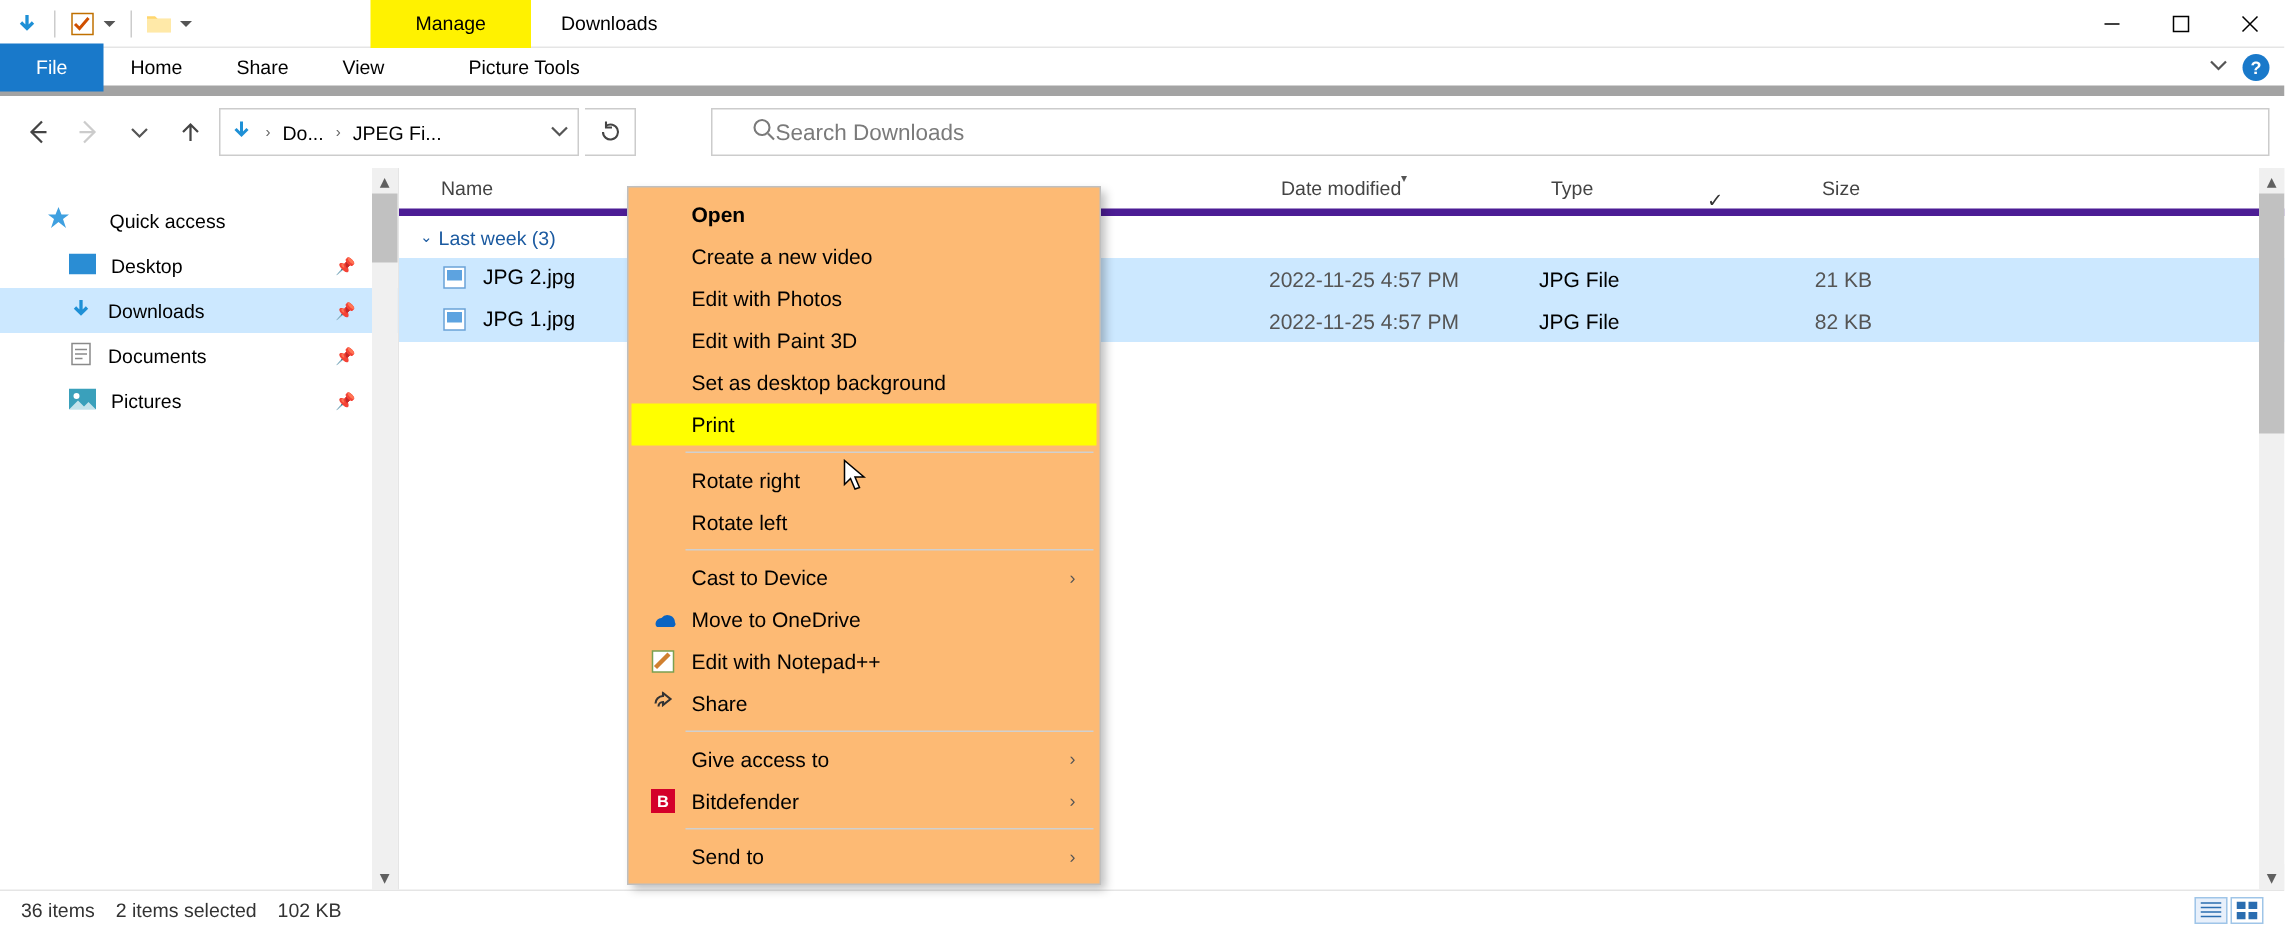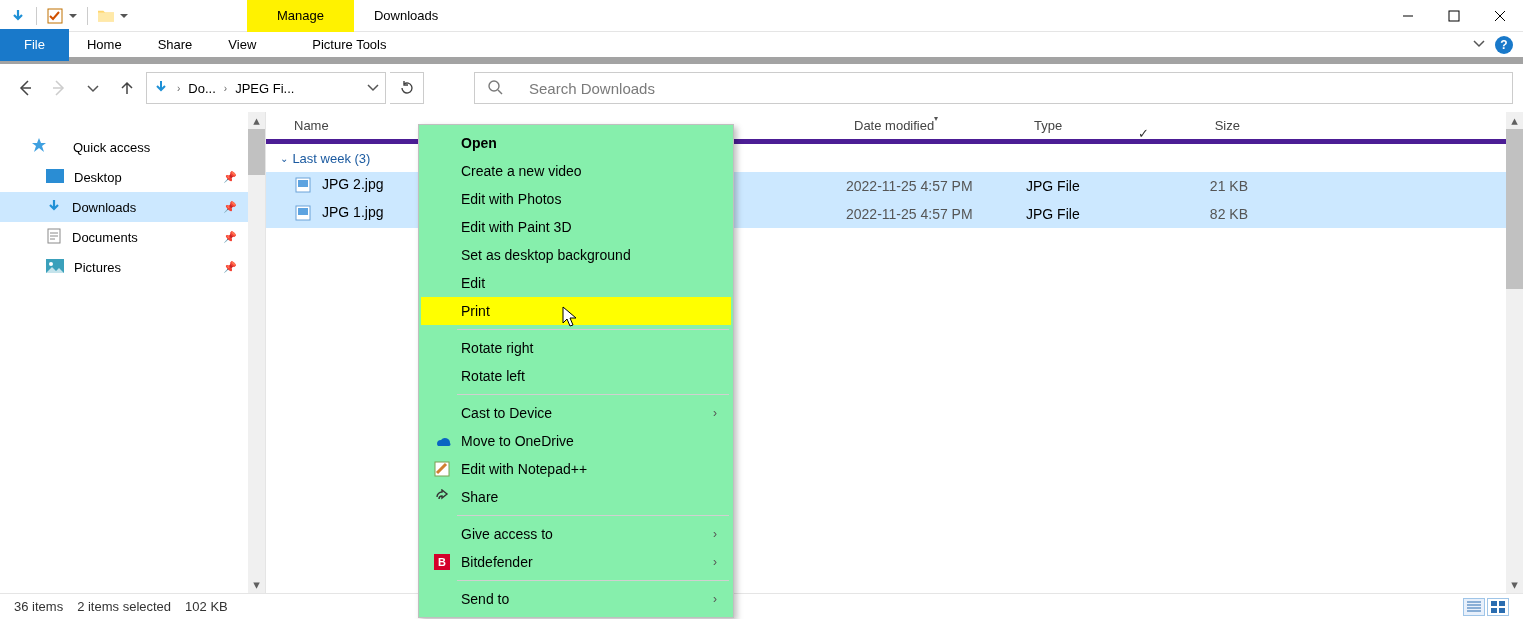--- a/index.html
+++ b/index.html
@@ -27,21 +27,21 @@
 
   
   .navbar { display: flex; align-items: center; height: 48px; padding: 8px 10px; gap: 4px; }
   .nav-btn { width: 30px; height: 30px; display: flex; align-items: center; justify-content: center; color: #666; }
   .nav-btn.disabled { color: #bbb; }
   .addr-box { display: flex; align-items: center; height: 32px; border: 1px solid #ccc; width: 240px; padding: 0 6px; gap: 4px; }
   .addr-seg { white-space: nowrap; overflow: hidden; text-overflow: ellipsis; max-width: 60px; font-size: 13px;}
   .addr-chev { font-size: 10px; color: #666; padding: 0 4px;}
   .addr-dd { margin-left: auto; }
   .refresh-box { width: 34px; height: 32px; border: 1px solid #ccc; border-left: none; display: flex; align-items: center; justify-content: center;}
-  .search-box { flex: 1; height: 32px; border: 1px solid #ccc; margin-left: 46px; display: flex; align-items: center; padding: 0 12px; gap: 26px; color: #7a7a7a; font-size: 15px;}
+  .search-box { flex: 1; height: 32px; border: 1px solid #ccc; margin-left: 46px; display: flex; align-items: center; padding: 0 26px; gap: 0; color: #7a7a7a; font-size: 15px;}
   .search-box input { border: none; outline: none; flex: 1; font-size: 15px; color: #333; background: transparent;}
   .search-box input::placeholder { color: #7a7a7a; }
 
   
   .body { display: flex; height: calc(619px - 32px - 32px - 48px - 26px); position: relative;}
   .nav-pane { width: 266px; border-right: 1px solid #e5e5e5; position: relative; padding-top: 20px;}
   .nav-scroll-track { position: absolute; right: 0; top: 0; bottom: 0; width: 17px; background: #f0f0f0;}
   .nav-scroll-thumb { position: absolute; right: 0; top: 0; width: 17px; height: 46px; background: #c1c1c1;}
   .nav-scroll-btn { position: absolute; right: 0; width: 17px; height: 17px; background: #f0f0f0; display:flex; align-items:center; justify-content:center; color:#606060;}
   .nsb-top { top: 0;} .nsb-bot { bottom: 0;}
@@ -75,21 +75,21 @@
   .list-scroll-btn { position: absolute; right: 0; width: 17px; height: 17px; background: #f0f0f0; display:flex;align-items:center;justify-content:center; color:#606060;}
   .lsb-top{top:0;} .lsb-bot{bottom:0;}
 
   
   .statusbar { height: 26px; border-top: 1px solid #e5e5e5; display: flex; align-items: center; padding: 0 14px; font-size: 13px; color: #333; gap: 14px;}
   .statusbar .views { margin-left: auto; display: flex; gap: 2px;}
   .view-btn { width: 22px; height: 18px; border: 1px solid #9fc5e8; display:flex; align-items:center; justify-content:center; background:#e8f0fb;}
   .view-btn.alt { background:#fff;}
 
   
-  .context-menu { position: absolute; left: 418px; top: 124px; width: 316px; background: #86efac; border: 1px solid #bfbfbf; box-shadow: 3px 3px 6px rgba(0,0,0,.25); padding: 4px 2px; z-index: 50;}
+  .context-menu { position: absolute; left: 418px; top: 124px; width: 316px; background: #fdba74; border: 1px solid #bfbfbf; box-shadow: 3px 3px 6px rgba(0,0,0,.25); padding: 4px 2px; z-index: 50;}
   .cm-item { display: flex; align-items: center; height: 28px; padding-left: 40px; padding-right: 14px; font-size: 14px; position: relative;}
   .cm-item .cm-icon { position: absolute; left: 12px; width: 18px; height: 18px; display:flex; align-items:center; justify-content:center;}
   .cm-item .cm-arrow { margin-left: auto; color: #555; font-size: 12px;}
   .cm-item.bold { font-weight: 600;}
   .cm-item.hl { background: #ffff00;}
   .cm-sep { height: 1px; background: #d0d0d0; margin: 4px 2px 4px 36px;}
 
   .cursor { position: absolute; left: 562px; top: 306px; z-index: 60; pointer-events: none;}
 </style>
 </head>
@@ -354,23 +354,20 @@
     </div>
   <div class="cm-item">
       <span>Edit with Photos</span>
     </div>
   <div class="cm-item">
       <span>Edit with Paint 3D</span>
     </div>
   <div class="cm-item">
       <span>Set as desktop background</span>
     </div>
-  <div class="cm-item">
-      <span>Edit</span>
-    </div>
   <div class="cm-item hl">
       <span>Print</span>
     </div>
   <div class="cm-sep"></div>
   <div class="cm-item">
       <span>Rotate right</span>
     </div>
   <div class="cm-item">
       <span>Rotate left</span>
     </div>

